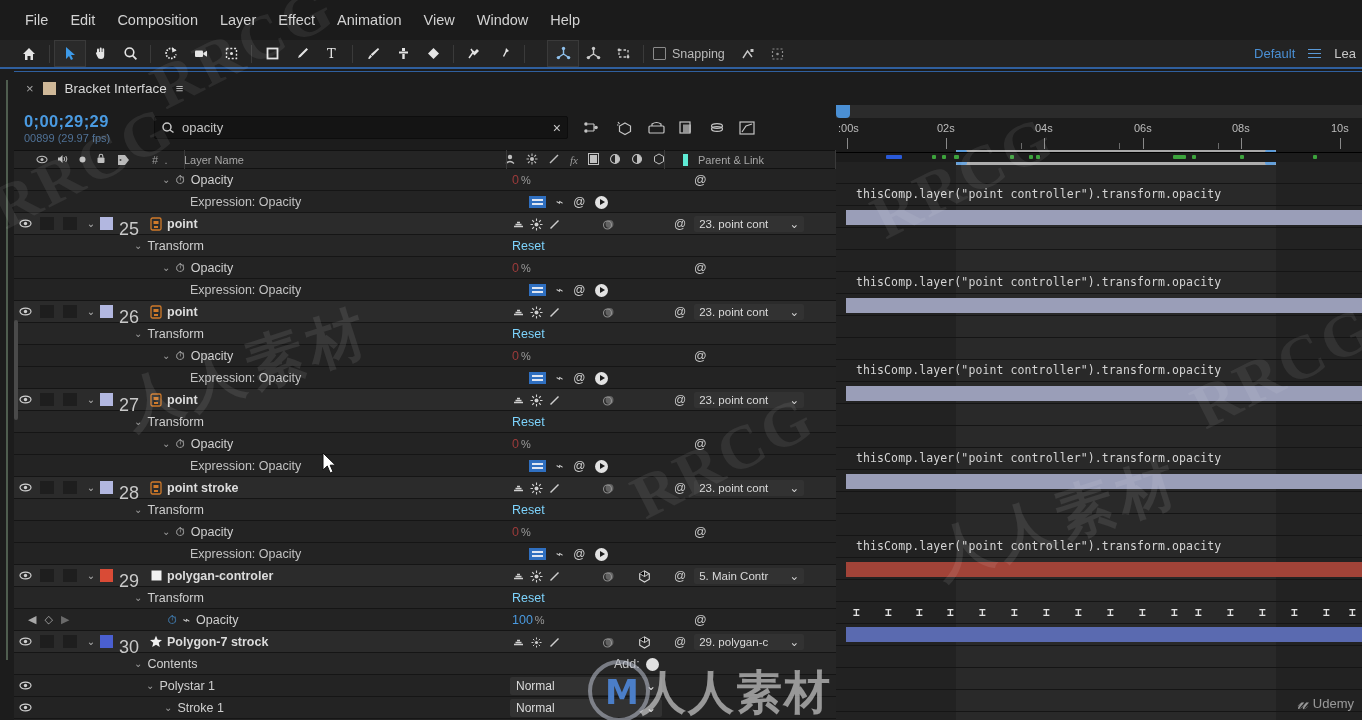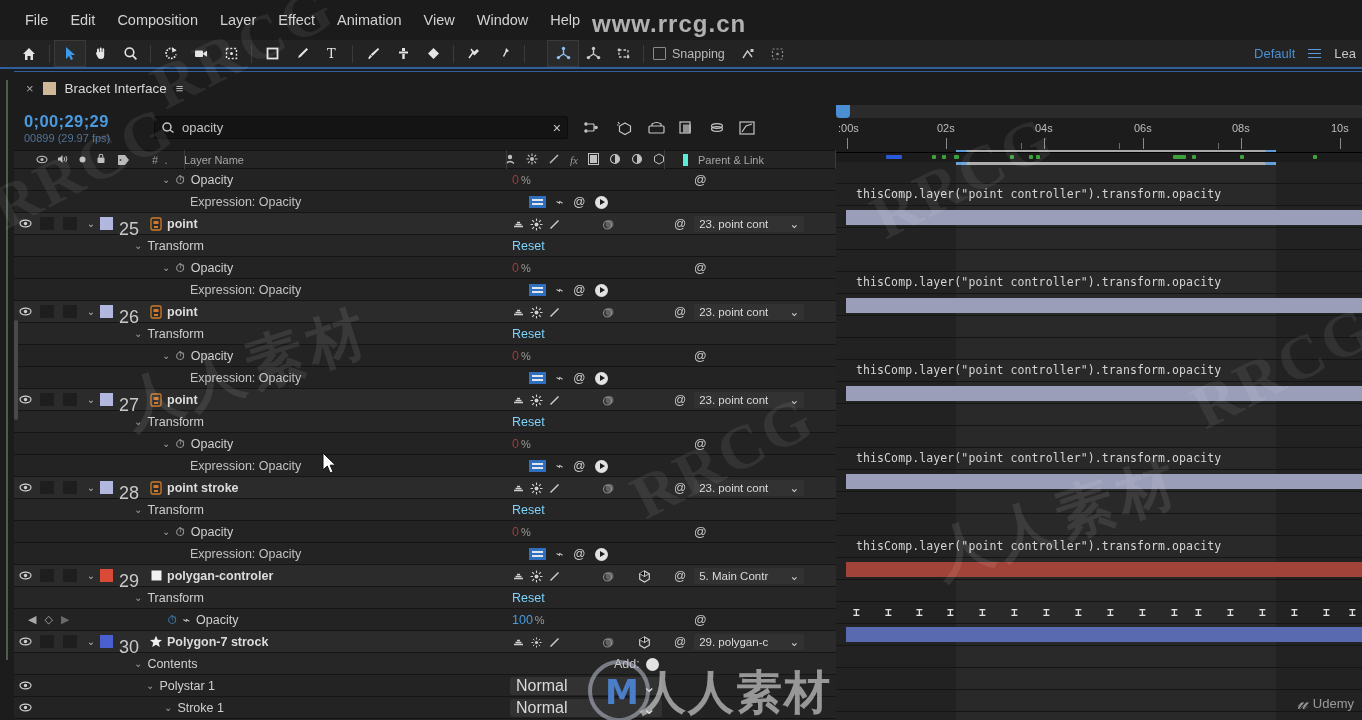--- a/index.html
+++ b/index.html
@@ -136,21 +136,21 @@
      border-bottom:3.5px solid transparent; margin-left:2px;}
 
   .parent{ position:absolute; left:660px; top:0; height:22px; display:flex; align-items:center; gap:8px;}
   .pickw{ color:#c9c9c9; font-size:12px;}
   .pselect{ width:110px; height:16px; background:#323232; border-radius:2px; display:flex;
      align-items:center; justify-content:space-between; padding:0 5px; font-size:11.5px; color:#dadada;}
   .addbtn{ position:absolute; left:600px; top:0; height:22px; display:flex; align-items:center;
      gap:6px; color:#c4c4c4; font-size:12.5px;}
   .ddl{ position:absolute; left:496px; top:2px; width:152px; height:18px; background:#323232;
      border-radius:2px; display:flex; align-items:center; justify-content:space-between;
-     padding:0 6px; font-size:16px; color:#dadada;}
+     padding:0 6px; font-size:12px; color:#dadada;}
 
   
   .gridpane{ position:absolute; left:822px; top:0; width:526px; height:615px;
      background:#1c1c1c; overflow:hidden; }
   .rulerbar{ position:absolute; left:0; top:0; width:526px; height:13px; background:#2b2b2b;}
   .rulerbar .cth{ position:absolute; left:0; top:0; width:14px; height:13px; background:#4a8fd4;
      border-radius:0 0 4px 4px;}
   .ruler{ position:absolute; left:0; top:13px; width:526px; height:34px; background:#1c1c1c;}
   .ruler .tk{ position:absolute; top:4px; font-size:11px; color:#bcbcbc;}
   .ruler .tkline{ position:absolute; top:20px; width:1px; height:11px; background:#8a8a8a;}
@@ -198,21 +198,20 @@
     <div class="mi">File</div>
     <div class="mi">Edit</div>
     <div class="mi">Composition</div>
     <div class="mi">Layer</div>
     <div class="mi">Effect</div>
     <div class="mi">Animation</div>
     <div class="mi">View</div>
     <div class="mi">Window</div>
     <div class="mi">Help</div>
   </div>
-  <div class="wm wm-rrcg-top">www.rrcg.cn</div>
 
   <div class="toolbar">
     <div style="width:14px"></div>
     <div class="tbtn">
       <svg width="16" height="16" viewBox="0 0 16 16">
           <path d="M8 2 L14 8 L12 8 L12 14 L9.5 14 L9.5 10 L6.5 10 L6.5 14 L4 14 L4 8 L2 8 Z" fill="#e4e4e4"></path>
         </svg>
     </div>
     <div class="tsep"></div>
     <div class="tbtn sel">

